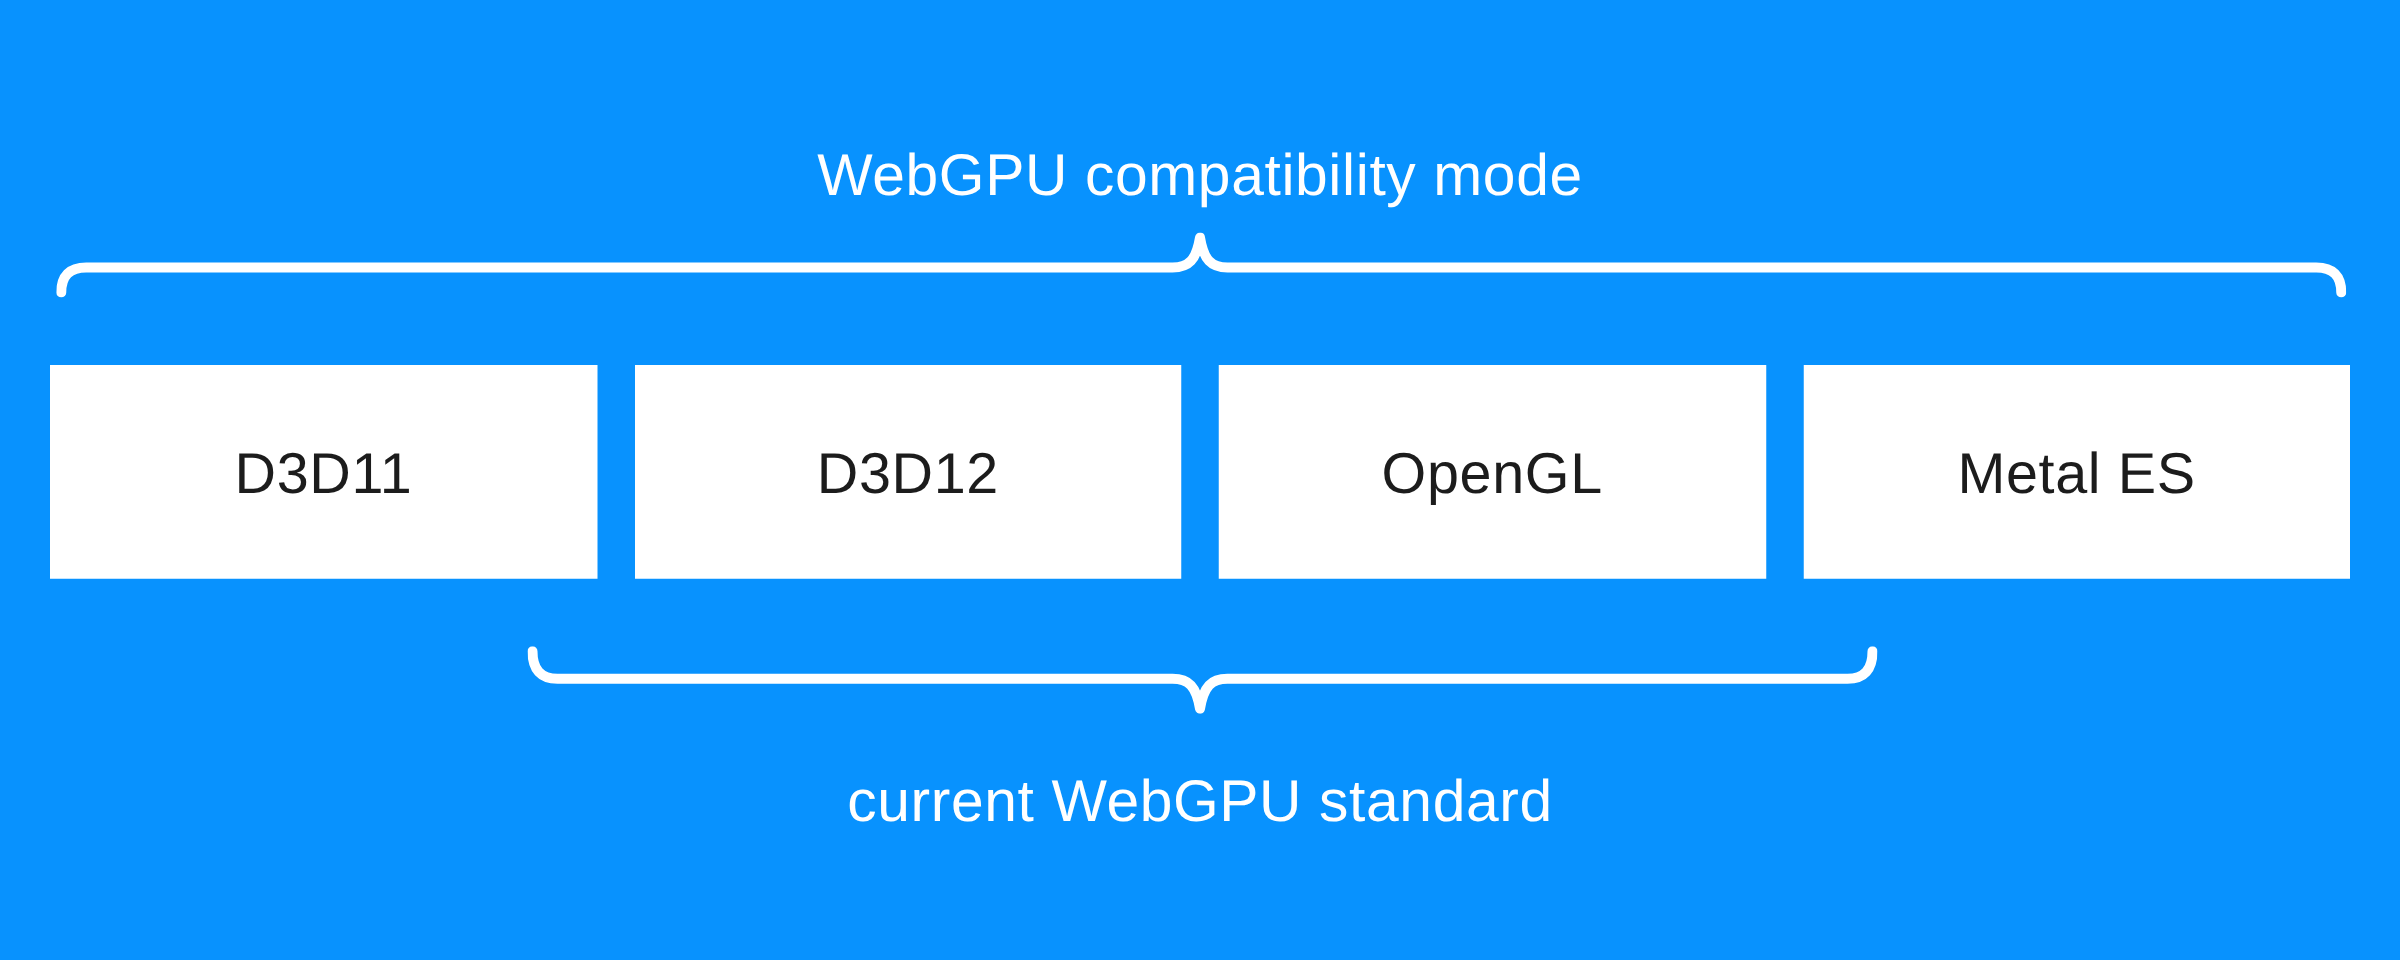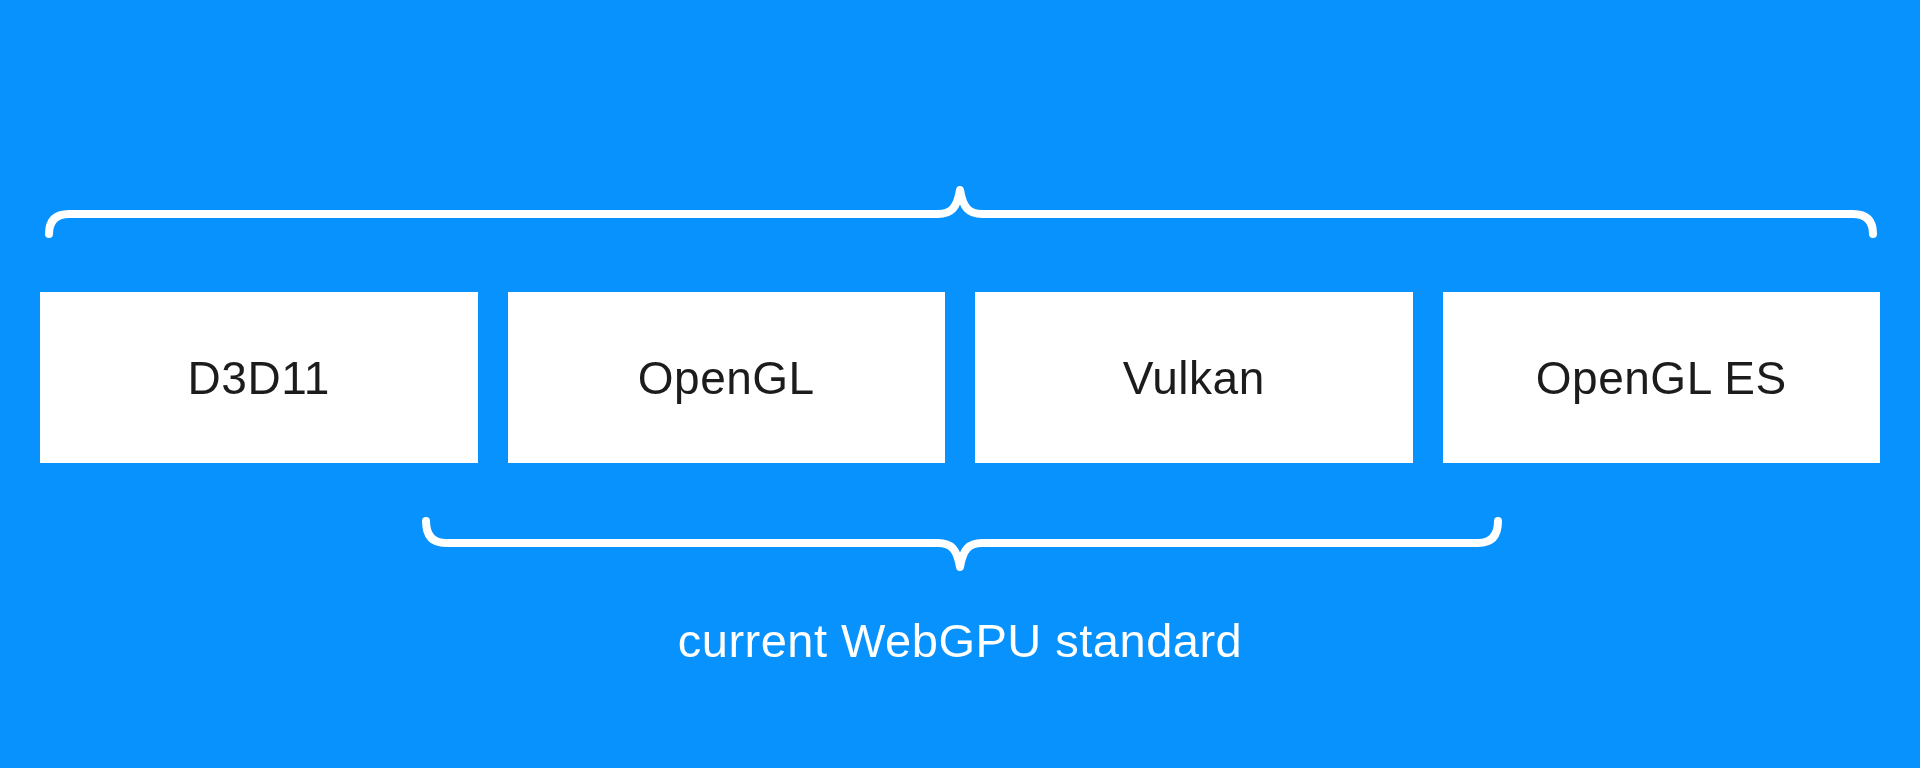--- a/index.html
+++ b/index.html
@@ -58,37 +58,38 @@
     font-weight: 400;
     letter-spacing: 0.5px;
     line-height: 1;
   }
 </style>
 </head>
 <body>
 
 <div class="canvas">
 
+  <div class="annotation top">WebGPU compatibility mode</div>
 
   <svg class="brace top" width="1832" height="52" viewBox="0 0 1832 52" aria-hidden="true">
     <path d="M 4 48 Q 4 28 24 28 L 893 28 C 906 28 912 22 915 4 C 918 22 924 28 937 28 L 1808 28 Q 1828 28 1828 48" fill="none" stroke="#ffffff" stroke-width="8" stroke-linecap="round" stroke-linejoin="round"></path>
   </svg>
 
   <div class="boxes-row">
     <div class="api-box">
       <span>D3D11</span>
     </div>
     <div class="api-box">
+      <span>D3D12</span>
+    </div>
+    <div class="api-box">
       <span>OpenGL</span>
     </div>
     <div class="api-box">
-      <span>Vulkan</span>
-    </div>
-    <div class="api-box">
-      <span>OpenGL ES</span>
+      <span>Metal ES</span>
     </div>
   </div>
 
   <svg class="brace bottom" width="1080" height="54" viewBox="0 0 1080 54" aria-hidden="true">
     <path d="M 4 4 Q 4 26 24 26 L 516 26 C 529 26 535 32 538 50 C 541 32 547 26 560 26 L 1056 26 Q 1076 26 1076 4" fill="none" stroke="#ffffff" stroke-width="8" stroke-linecap="round" stroke-linejoin="round"></path>
   </svg>
 
   <div class="annotation bottom">current WebGPU standard</div>
 
 </div>

